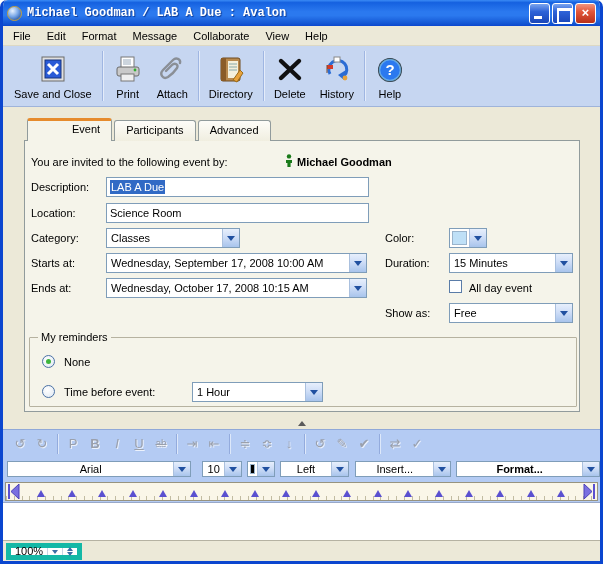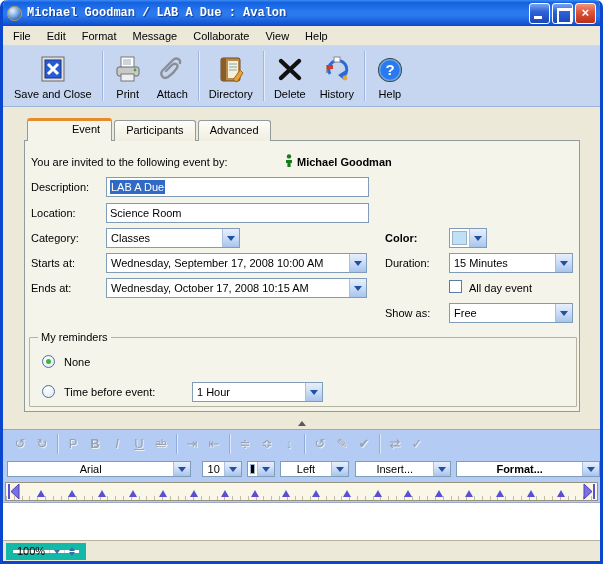--- a/index.html
+++ b/index.html
@@ -115,21 +115,21 @@
     background-image: repeating-linear-gradient(90deg,#c2bca2 0 1px, transparent 1px 7.8px);
     background-size: 100% 4px; background-position: 0 13px; background-repeat: no-repeat; }
   .tabstop { position:absolute; bottom: 3px; width: 0; height: 0;
     border: 4px solid transparent; border-bottom: 7px solid #5a50d0; }
   .ruler-end { position:absolute; top: 1px; }
 
   
   .bodyarea { flex: 1; background:#fff; border-top: 1px solid #98a8c8; }
   .statusbar { height: 21px; flex: 0 0 21px; background:#ece9d8; border-top: 1px solid #b5b2a2;
     display:flex; align-items:center; padding: 0 3px; }
-  .zoombox { display:flex; align-items:center; height: 17px; background:#fff; border: 7px solid #14b8a6; }
+  .zoombox { display:flex; align-items:center; height: 17px; background:#fff; border: 5px solid #14b8a6; }
   .zoombox .zval { padding: 0 4px; }
   .zoombox .zarrow { width: 15px; align-self:stretch; display:flex; align-items:center; justify-content:center;
     border-left:1px solid #c8d4e4; }
   .zoombox .zarrow::after { content:""; border:3px solid transparent; border-top:4px solid #3a6ea5; margin-top:4px; }
   .spinner { display:flex; flex-direction:column; align-items:center; justify-content:center;
     width: 15px; align-self: stretch; border-left: 1px solid #c8d4e4; gap: 1px; }
   .spinner i { width:0; height:0; border:3px solid transparent; display:block; }
   .spinner .up { border-bottom: 4px solid #3a6ea5; }
   .spinner .dn { border-top: 4px solid #3a6ea5; }
 </style>
@@ -272,21 +272,21 @@
       <span class="lbl" style="left:6px; top:66px;">Location:</span>
       <div class="textbox" style="left:81px; top:62px; width:263px;">
         <span>Science Room</span>
       </div>
 
       <span class="lbl" style="left:6px; top:91px;">Category:</span>
       <div class="combo" style="left:81px; top:87px; width:134px;">
         <span class="val">Classes</span>
         <span class="cbtn"></span>
       </div>
-      <span class="lbl" style="left:360px; top:91px;font-weight:bold;">Color:</span>
+      <span class="lbl" style="left:360px; top:91px;">Color:</span>
       <div class="combo" style="left:424px; top:87px; width:38px;">
         <span class="swatch" style="background: rgb(191, 224, 247);"></span>
         <span class="cbtn"></span>
       </div>
 
       <span class="lbl" style="left:6px; top:116px;">Starts at:</span>
       <div class="combo" style="left:81px; top:112px; width:261px;">
         <span class="val">Wednesday, September 17, 2008 10:00 AM</span>
         <span class="cbtn"></span>
       </div>

